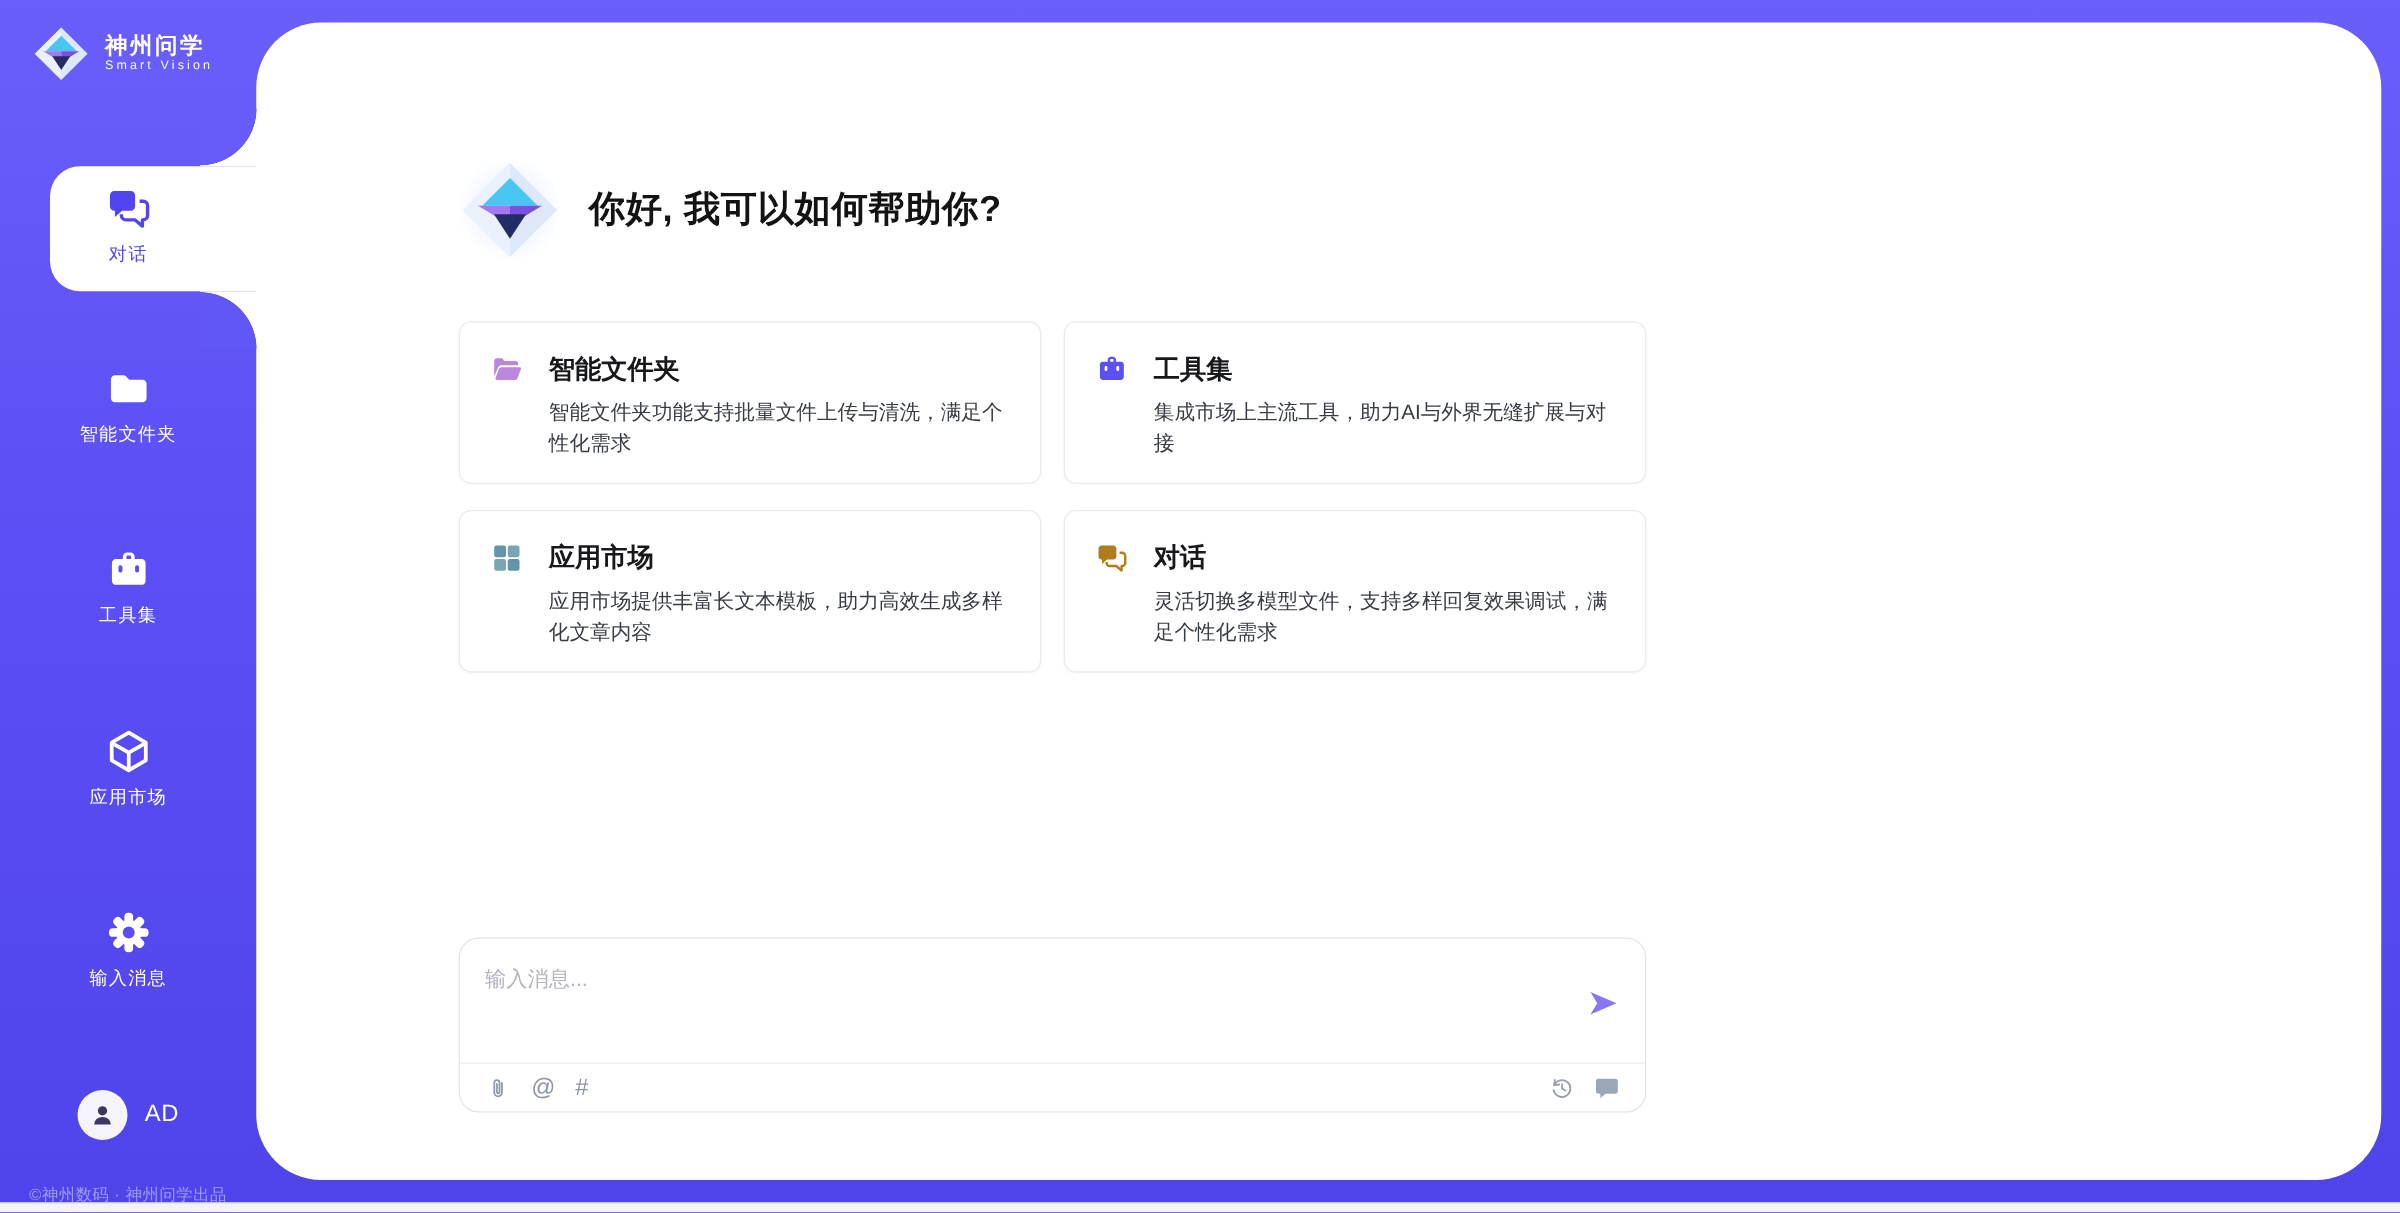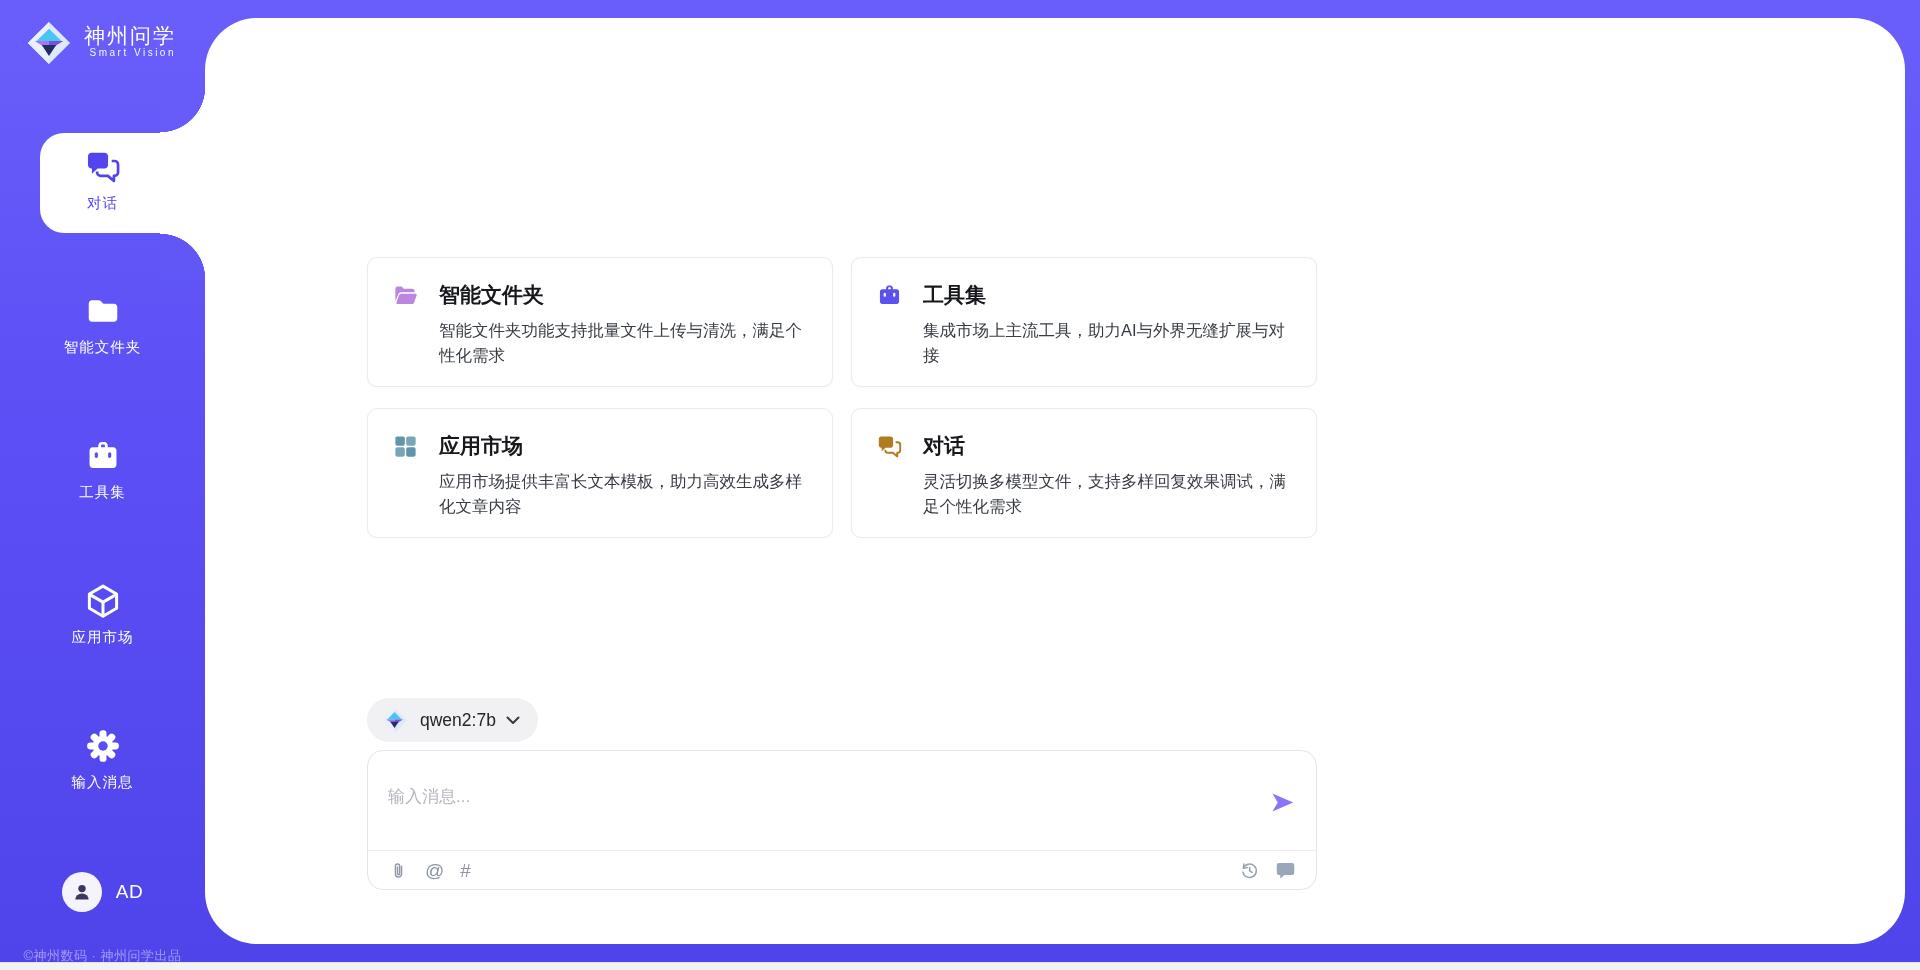--- a/index.html
+++ b/index.html
@@ -11,21 +11,21 @@
   .main-panel{position:absolute;left:205px;top:18px;right:15px;bottom:26px;
     background:#fff;border-radius:52px;}
 
   
   .bottom-strip{position:absolute;left:0;right:0;bottom:0;height:8px;background:#f3f3f4;border-top:1px solid #e2e2e4;}
 
   
   .sidebar{position:absolute;left:0;top:0;width:205px;height:100%;}
   .logo{position:absolute;left:26px;top:20px;display:flex;align-items:center;gap:12px;}
   .logo .gem{width:46px;height:46px;}
-  .logo-name{color:#fff;font-size:21px;font-weight:400;letter-spacing:2px;line-height:20px;}
+  .logo-name{color:#fff;font-size:18px;font-weight:700;letter-spacing:2px;line-height:20px;}
   .logo-sub{color:rgba(255,255,255,.95);font-size:10px;letter-spacing:2.5px;line-height:14px;text-align:right;}
 
   .active-tab{position:absolute;left:40px;top:133px;width:170px;height:100px;background:#fff;
     border-radius:24px 0 0 24px;}
   .fillet-top{position:absolute;left:160px;top:87px;width:46px;height:46px;
     background:radial-gradient(circle at 0 0,#675bf9 45px,#ffffff 45.5px);}
   .fillet-bottom{position:absolute;left:160px;top:233px;width:46px;height:46px;
     background:radial-gradient(circle at 0 100%,#6156f6 45px,#ffffff 45.5px);}
 
   .nav-item{position:absolute;left:0;width:205px;text-align:center;cursor:pointer;color:#fff;}
@@ -65,21 +65,21 @@
   .card.c4 .card-icon{color:#b07d1e;}
 
   .model-pill{position:absolute;left:0;top:698px;height:44px;display:inline-flex;align-items:center;
     background:#f1f1f4;border-radius:22px;padding:0 18px 0 14px;cursor:pointer;}
   .model-pill .gem{width:27px;height:27px;}
   .model-name{margin:0 10px 0 12px;font-size:17.5px;color:#24242c;}
   .chev{width:14px;height:9px;}
 
   .composer{position:absolute;left:0;top:750px;width:950px;height:140px;background:#fff;
     border:1px solid #e4e4ec;border-radius:16px;}
-  .composer textarea{position:absolute;left:0;top:16px;width:880px;height:96px;border:none;outline:none;
+  .composer textarea{position:absolute;left:0;top:3px;width:880px;height:96px;border:none;outline:none;
     resize:none;padding:18px 20px;font-size:17px;color:#0f766e;background:transparent;}
   .composer textarea::placeholder{color:#b4b4bf;}
   .send-btn{position:absolute;right:20px;top:38px;width:27px;height:27px;cursor:pointer;}
   .composer-toolbar{position:absolute;left:0;right:0;top:99px;bottom:0;border-top:1px solid #ececf1;
     display:flex;align-items:center;padding:0 20px;}
   .tool{width:21px;height:21px;margin-right:16px;cursor:pointer;display:flex;align-items:center;justify-content:center;}
   .tool-sym{font-size:19px;color:#8d94a2;margin-right:16px;cursor:pointer;line-height:21px;}
   .toolbar-right{margin-left:auto;display:flex;align-items:center;gap:15px;}
   .toolbar-right .tool{margin-right:0;}
 </style>
@@ -190,20 +190,28 @@
         </svg>
       </span>
       <span class="user-name">AD</span>
     </div>
 
     <div class="copyright">©神州数码 · 神州问学出品</div>
   </div>
 
   <div class="content-col">
 
+    <div class="greeting">
+      <div class="gem-wrap">
+        <svg class="gem" viewBox="0 0 48 48">
+            <use href="#gem"></use>
+          </svg>
+      </div>
+      <div class="greeting-text">你好, 我可以如何帮助你?</div>
+    </div>
 
     <div class="cards">
 
       <div class="card c1">
         <div class="card-head">
           <span class="card-icon">
             <svg viewBox="0 0 24 24" width="27" height="27" fill="currentColor">
               <path d="M3 6 a2 2 0 0 1 2-2 h3.6 l1.8 2 H18 a2 2 0 0 1 2 2 v1 H8 a2.4 2.4 0 0 0-2.2 1.5 L3 17 Z"></path>
               <path d="M8.1 10.5 H21 a1 1 0 0 1 .94 1.34 l-2.3 6.3 a2 2 0 0 1-1.88 1.36 H4.9 a1 1 0 0 1-.94-1.34 l2.26-6.3 a2 2 0 0 1 1.88-1.36 Z"></path>
             </svg>
@@ -246,29 +254,20 @@
             <svg viewBox="0 0 24 24" width="27" height="27">
                 <use href="#chat-bubbles"></use>
               </svg>
           </span>
           <span class="card-title">对话</span>
         </div>
         <div class="card-desc">灵活切换多模型文件，支持多样回复效果调试，满足个性化需求</div>
       </div>
     </div>
 
-    <div class="model-pill">
-      <svg class="gem" viewBox="0 0 48 48">
-          <use href="#gem"></use>
-        </svg>
-      <span class="model-name">qwen2:7b</span>
-      <svg class="chev" viewBox="0 0 14 9">
-        <path d="M1.5 1.5 L7 7 L12.5 1.5" fill="none" stroke="#3a3a44" stroke-width="2" stroke-linecap="round" stroke-linejoin="round"></path>
-      </svg>
-    </div>
 
     <div class="composer">
       <textarea placeholder="输入消息..." style=""></textarea>
 
       <svg class="send-btn" viewBox="0 0 24 24">
         <path d="M3 4 L21.5 12 L3 20 L7.8 12 Z" fill="#8776f7"></path>
       </svg>
 
       <div class="composer-toolbar">
         <span class="tool">

